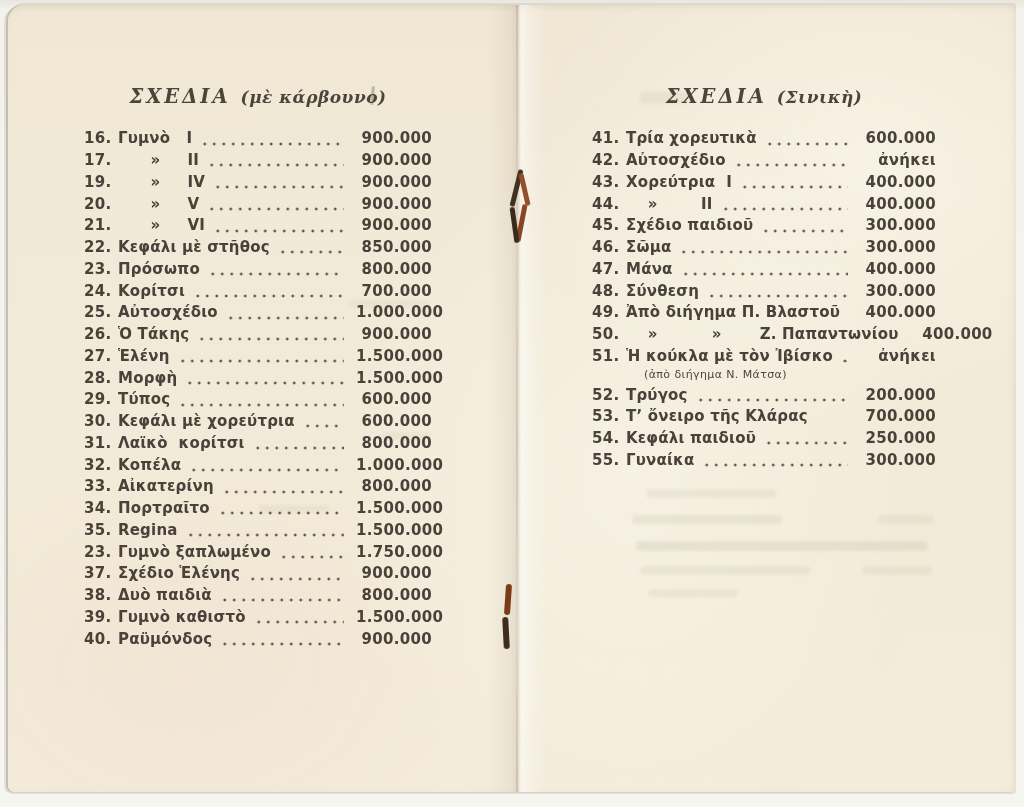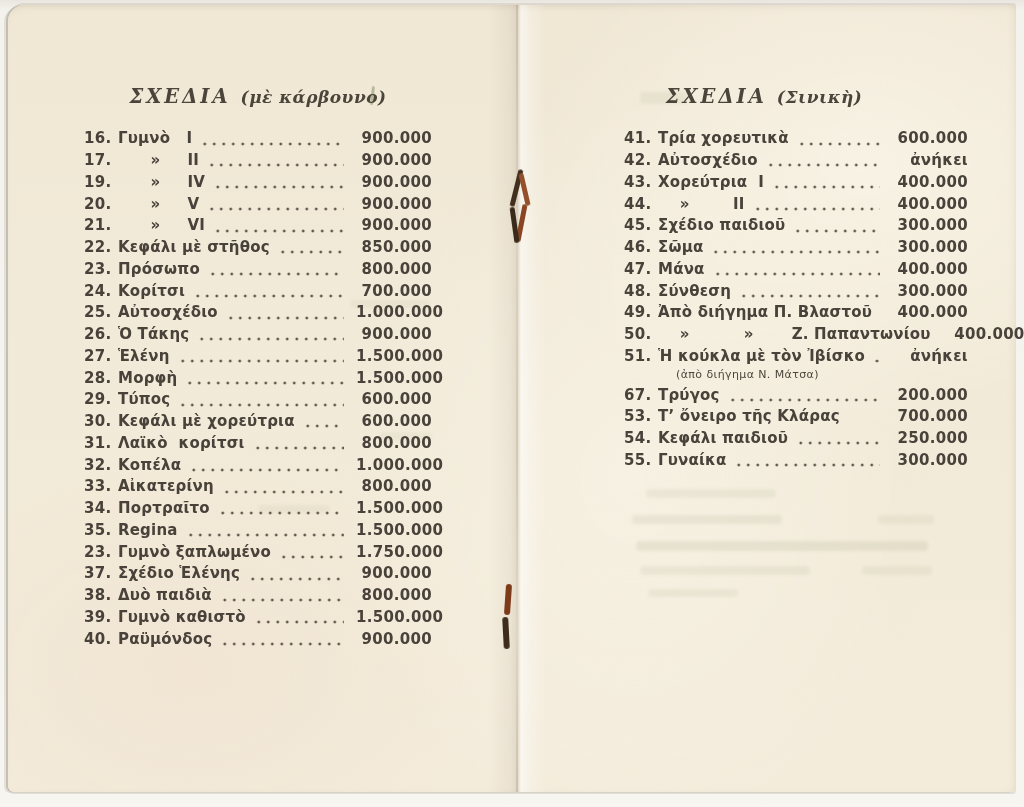--- a/index.html
+++ b/index.html
@@ -57,21 +57,21 @@
     color:#4b443b;white-space:nowrap;
   }
   .pgtitle .main{font-size:19.5px;letter-spacing:3px;}
   .pgtitle .paren{font-size:17px;letter-spacing:.5px;margin-left:10px;}
   .t-left{left:84px;width:348px;}
   .t-right{left:592px;width:344px;}
 
   
   .list{position:absolute;top:128px;color:#49423a;font-size:15px;}
   .l-left{left:84px;width:348px;}
-  .l-right{left:592px;width:344px;margin-left:32px;}
+  .l-right{left:592px;width:344px;}
   .rmain{display:flex;align-items:center;height:21.75px;line-height:1;font-weight:bold;}
   .num{flex:none;width:26px;text-align:right;letter-spacing:.3px;}
   .nm{flex:none;white-space:pre;padding-left:8px;letter-spacing:.2px;}
   .lead{
     flex:1;align-self:stretch;margin:0 12px 0 6px;
     background-image:radial-gradient(circle, rgba(74,66,55,.88) 1.05px, rgba(74,66,55,0) 1.7px);
     background-size:9.5px 9.5px;background-repeat:repeat-x;background-position:2px 10.5px;
   }
   .pr{flex:none;width:76px;text-align:right;letter-spacing:.3px;}
   .note{height:17px;line-height:15px;font-size:11px;padding-left:52px;letter-spacing:.4px;color:#4c453c;}
@@ -435,21 +435,21 @@
       <div class="rmain">
         <span class="num">51.</span>
         <span class="nm">Ἡ κούκλα μὲ τὸν Ἰβίσκο</span>
         <span class="lead"></span>
         <span class="pr">ἀνήκει</span>
       </div>
       <div class="note">(ἀπὸ διήγημα  Ν.  Μάτσα)</div>
     </div>
       <div class="row">
       <div class="rmain">
-        <span class="num">67.</span>
+        <span class="num">52.</span>
         <span class="nm">Τρύγος</span>
         <span class="lead"></span>
         <span class="pr">200.000</span>
       </div>
 
     </div>
       <div class="row">
       <div class="rmain">
         <span class="num">53.</span>
         <span class="nm">Τ’ ὄνειρο τῆς Κλάρας</span>

